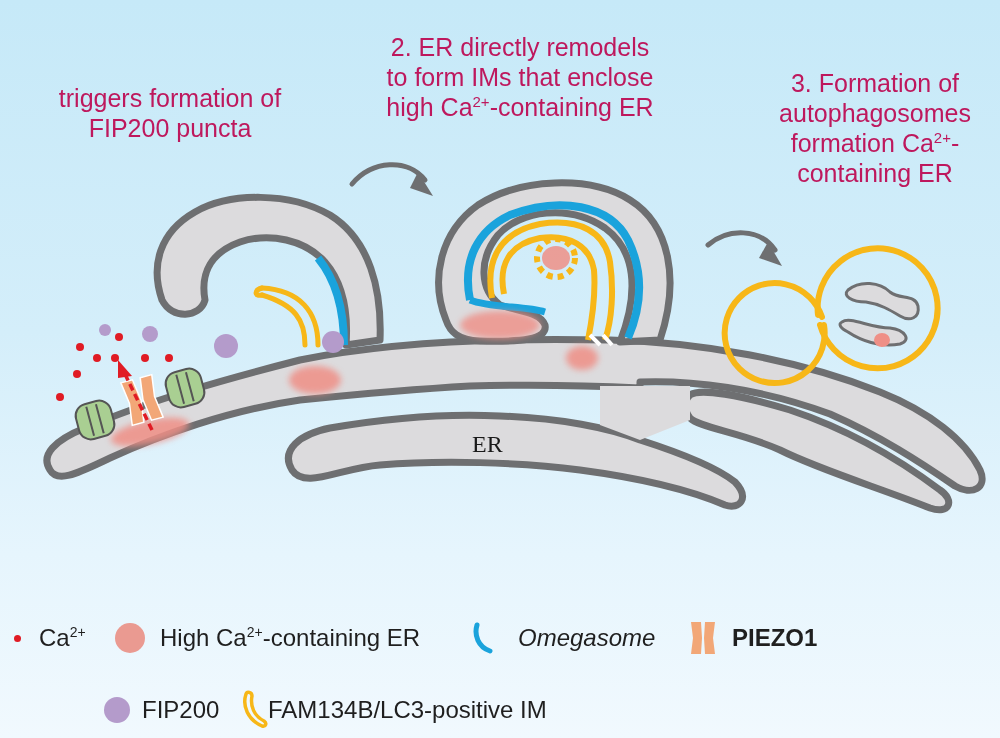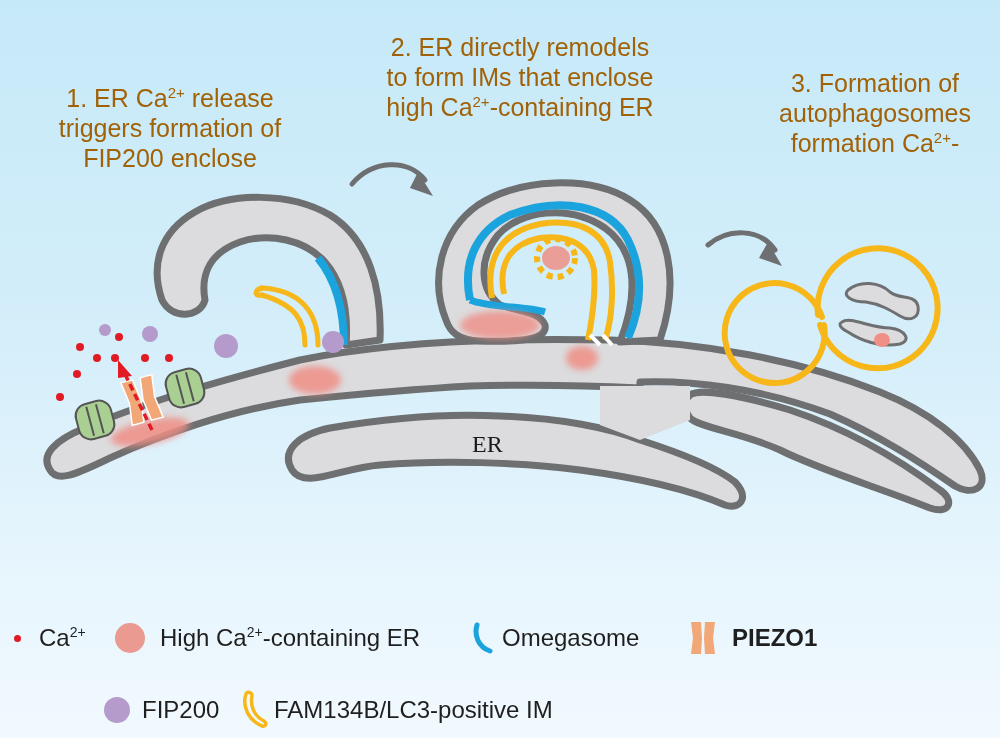--- a/index.html
+++ b/index.html
@@ -4,53 +4,53 @@
   <style>
     html, body { margin: 0; padding: 0; }
     body {
       width: 1000px; height: 738px; overflow: hidden; position: relative;
       background: linear-gradient(180deg, #c6e9f8 0%, #d4eefa 45%, #e6f5fd 75%, #f1f9fe 100%);
       font-family: "Liberation Sans", sans-serif;
       color: #1a1a1a;
     }
     .step {
       position: absolute; text-align: center; font-size: 25px; line-height: 30px;
-      color: #a16207;
+      color: #be185d;
     }
     .step sup { font-size: 15px; line-height: 0; vertical-align: 9px; }
     #step1 { left: 20px; top: 83px; width: 300px; }
     #step2 { left: 355px; top: 32px; width: 330px; }
     #step3 { left: 760px; top: 68px; width: 230px; }
     svg.diagram { position: absolute; left: 0; top: 0; }
     .er-label { font-family: "Liberation Serif", serif; font-size: 24px; fill: #1a1a1a; }
     .legend { position: absolute; left: 0; width: 952px; height: 40px; }
     .legend-row1 { top: 618px; }
     .legend-row2 { top: 690px; }
     .leg-item { position: absolute; top: 0; height: 40px; display: flex; align-items: center; }
     .leg-icon { display: inline-block; position: relative; }
     .leg-label { font-size: 24px; color: #1f1f1f; white-space: nowrap; }
     .leg-label sup { font-size: 14px; line-height: 0; vertical-align: 9px; }
   </style>
 </head>
 <body>
 
 <div class="step" id="step1">
-  <div><span>1.</span> <span>ER Ca</span><sup>2+</sup><span> release</span></div>
   <div>triggers formation of</div>
-  <div>FIP200 enclose</div>
+  <div>FIP200 puncta</div>
 </div>
 <div class="step" id="step2">
   <div><span>2.</span> <span>ER directly remodels</span></div>
   <div>to form IMs that enclose</div>
   <div><span>high Ca</span><sup>2+</sup><span>-containing ER</span></div>
 </div>
 <div class="step" id="step3">
   <div><span>3.</span> <span>Formation of</span></div>
   <div>autophagosomes</div>
   <div><span>formation Ca</span><sup>2+</sup><span>-</span></div>
+  <div>containing ER</div>
 </div>
 
 <svg class="diagram" width="1000" height="600" viewBox="0 0 1000 600">
   <defs>
     <filter id="blur3" x="-30%" y="-30%" width="160%" height="160%">
         <feGaussianBlur stdDeviation="3"></feGaussianBlur>
       </filter>
   </defs>
 
   <g fill="none" stroke="#6e6f71" stroke-width="5" stroke-linecap="round">
@@ -150,35 +150,35 @@
     <span class="leg-label"><span>Ca</span><sup>2+</sup></span>
   </div>
   <div class="leg-item" style="left:115px;">
     <span class="leg-icon" style="width:30px;height:30px;border-radius:50%;background:#ea9a91;margin-right:15px;"></span>
     <span class="leg-label"><span>High Ca</span><sup>2+</sup><span>-containing ER</span></span>
   </div>
   <div class="leg-item" style="left:472px;">
     <svg class="leg-icon" width="22" height="34" viewBox="0 0 22 34">
         <path d="M5,4 C2,14 6,26 18,30" fill="none" stroke="#1aa3dc" stroke-width="5" stroke-linecap="round"></path>
       </svg>
-    <span class="leg-label" style="margin-left:8px;">Omegasome</span>
+    <span class="leg-label" style="margin-left:24px;font-style:italic;">Omegasome</span>
   </div>
   <div class="leg-item" style="left:688px;font-weight:bold;">
     <svg class="leg-icon" width="30" height="36" viewBox="0 0 30 36">
         <path d="M3,2 L13,2 L14,18 L13,34 L3,34 L5,18 Z" fill="#f2a777"></path>
         <path d="M27,2 L17,2 L16,18 L17,34 L27,34 L25,18 Z" fill="#f2a777"></path>
       </svg>
     <span class="leg-label" style="margin-left:14px;">PIEZO1</span>
   </div>
 </div>
 
 <div class="legend legend-row2">
   <div class="leg-item" style="left:104px;">
     <span class="leg-icon" style="width:26px;height:26px;border-radius:50%;background:#b49bcb;margin-right:12px;"></span>
     <span class="leg-label">FIP200</span>
   </div>
   <div class="leg-item" style="left:240px;">
     <svg class="leg-icon" width="28" height="40" viewBox="0 0 28 40">
         <path d="M6,4 C2,16 8,30 22,36 C26,37 27,33 24,31 C14,26 10,16 12,6 C12,2 7,1 6,4 Z" fill="none" stroke="#f7b718" stroke-width="3.5"></path>
       </svg>
-    <span class="leg-label" style="margin-left:6px;">FAM134B/LC3-positive IM</span>
+    <span class="leg-label" style="">FAM134B/LC3-positive IM</span>
   </div>
 </div>
 
 </body></html>

